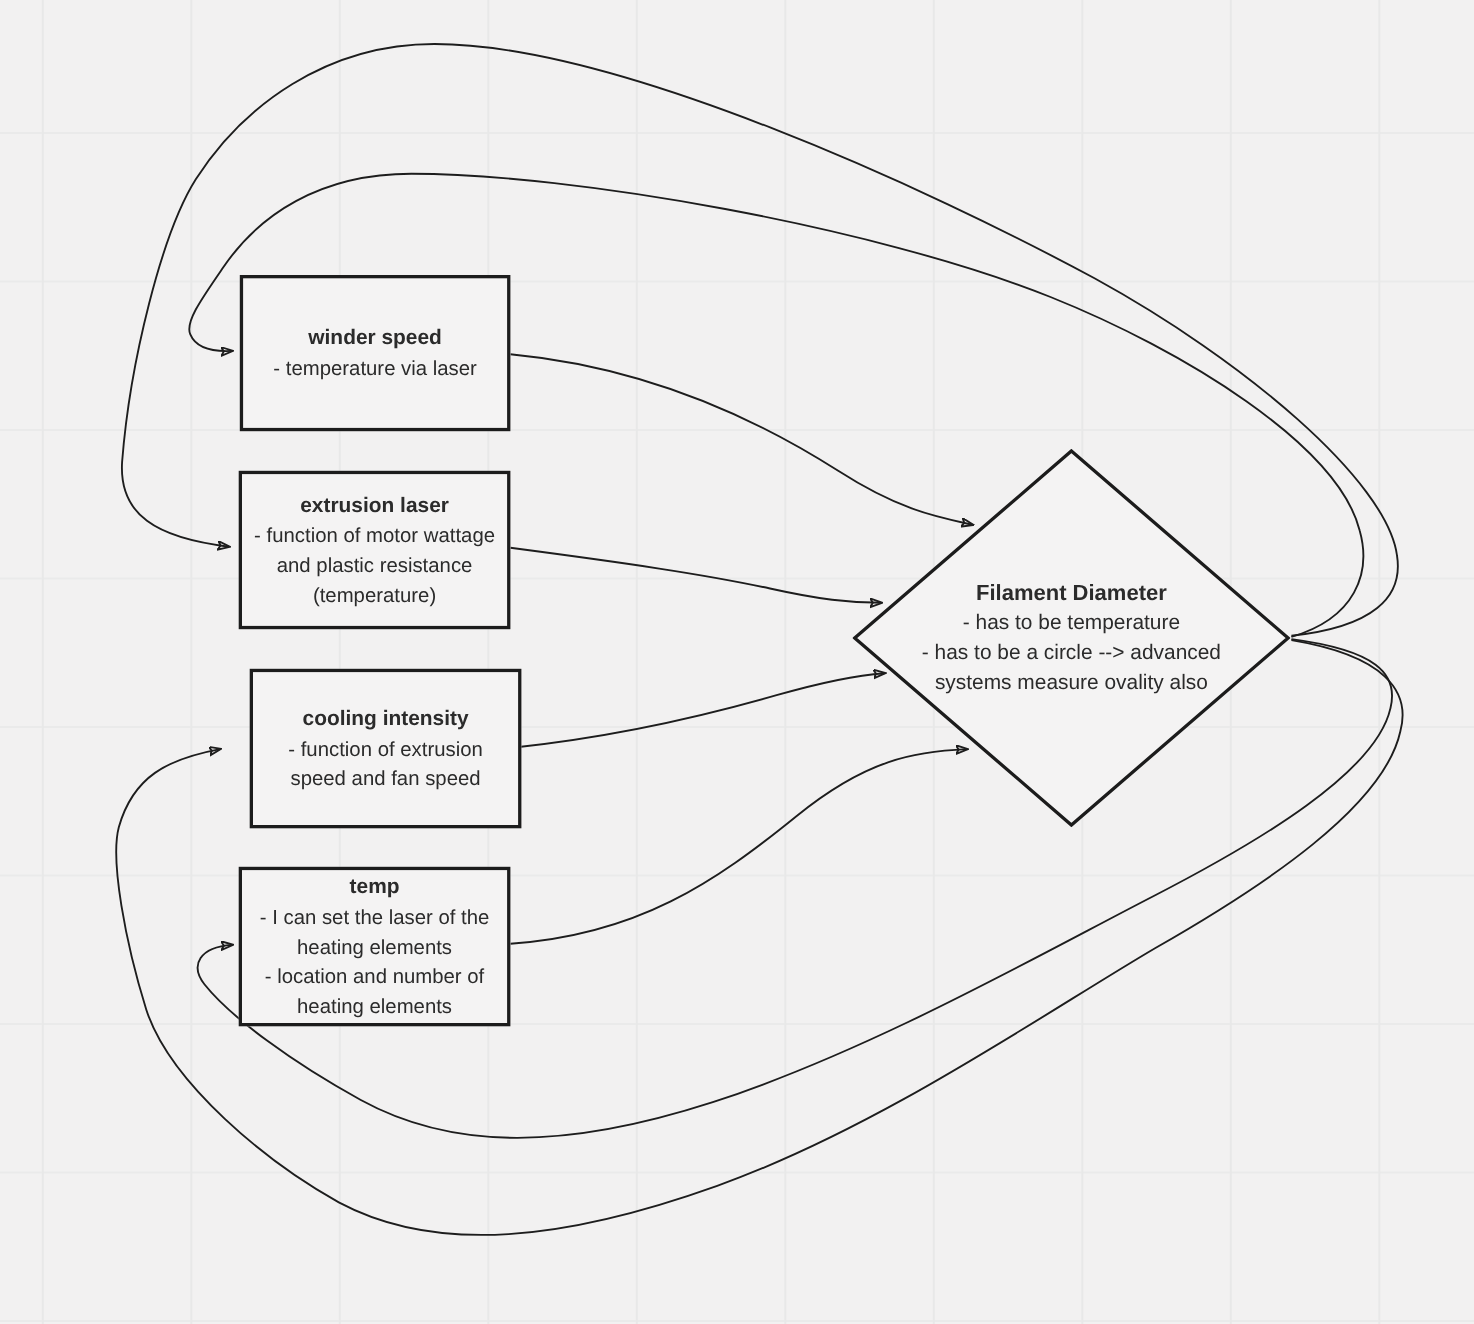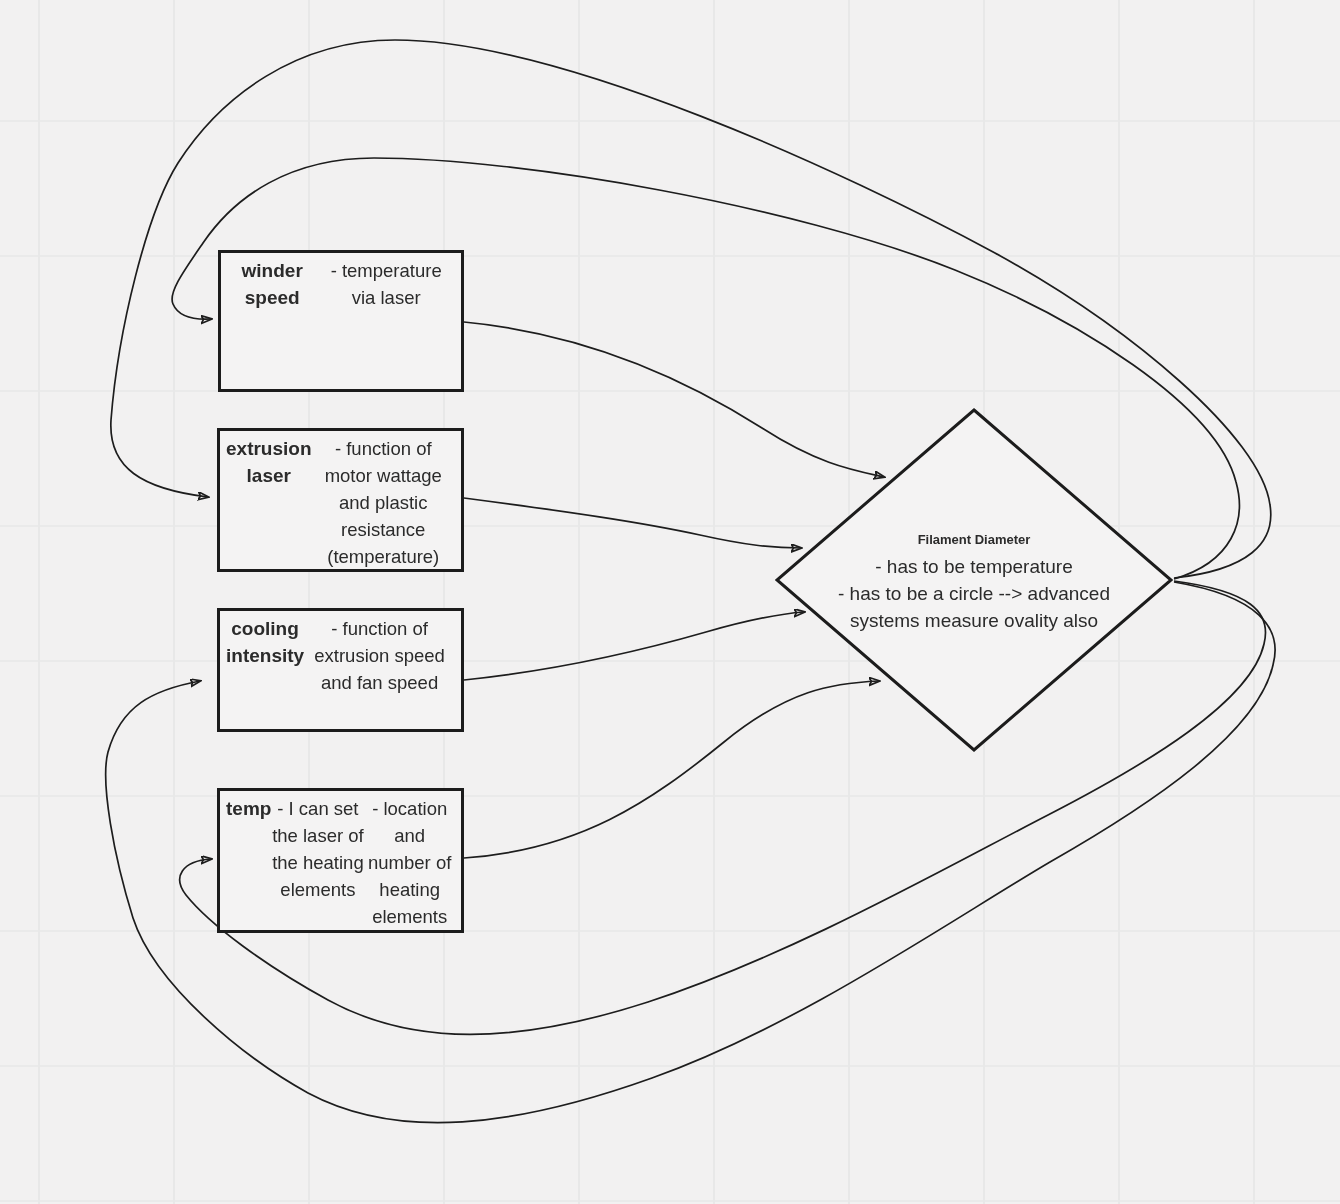--- a/index.html
+++ b/index.html
@@ -15,40 +15,40 @@
     font-family:"Liberation Sans","DejaVu Sans",sans-serif;
     overflow:hidden;
   }
   #edge-layer{position:absolute;left:0;top:0;width:1340px;height:1204px;}
   #edge-layer path{fill:none;stroke:#1d1d1d;stroke-width:1.7px;}
   .node{
     position:absolute;
     box-sizing:border-box;
     border:3px solid #1c1c1c;
     background:#f4f3f3;
-    display:flex;flex-direction:row;justify-content:center;
+    display:flex;flex-direction:column;justify-content:center;
     text-align:center;
     color:#2b2b2b;
     font-size:18.5px;line-height:27px;
     padding:4px 6px;
   }
   .node .title{font-weight:bold;font-size:19px;}
   #node-winder   {left:218px;top:250px;width:246px;height:142px;}
   #node-extrusion{left:217px;top:428px;width:247px;height:144px;}
-  #node-cooling  {left:217px;top:608px;width:247px;height:124px;}
+  #node-cooling  {left:227px;top:608px;width:247px;height:145px;}
   #node-heat     {left:217px;top:788px;width:247px;height:145px;}
   #node-diamond{position:absolute;left:775px;top:408px;width:398px;height:344px;}
   #node-diamond svg{position:absolute;left:0;top:0;}
   #diamond-text{
     position:absolute;left:50%;top:50%;
     transform:translate(-50%,-50%);
     width:272px;text-align:center;
     color:#2b2b2b;font-size:19px;line-height:27px;
   }
-  #diamond-text .title{font-weight:bold;font-size:13px;}
+  #diamond-text .title{font-weight:bold;font-size:20px;}
 </style>
 </head>
 <body>
 
 <div id="canvas">
 
   <svg id="edge-layer" viewBox="0 0 1340 1204" xmlns="http://www.w3.org/2000/svg">
     <defs>
       <marker id="arrow" markerWidth="12" markerHeight="10" refX="10" refY="4" orient="auto" markerUnits="userSpaceOnUse">
         <path d="M0,0 L11,4 L0,8 L2.5,4 Z" fill="#1d1d1d" stroke="none"></path>

